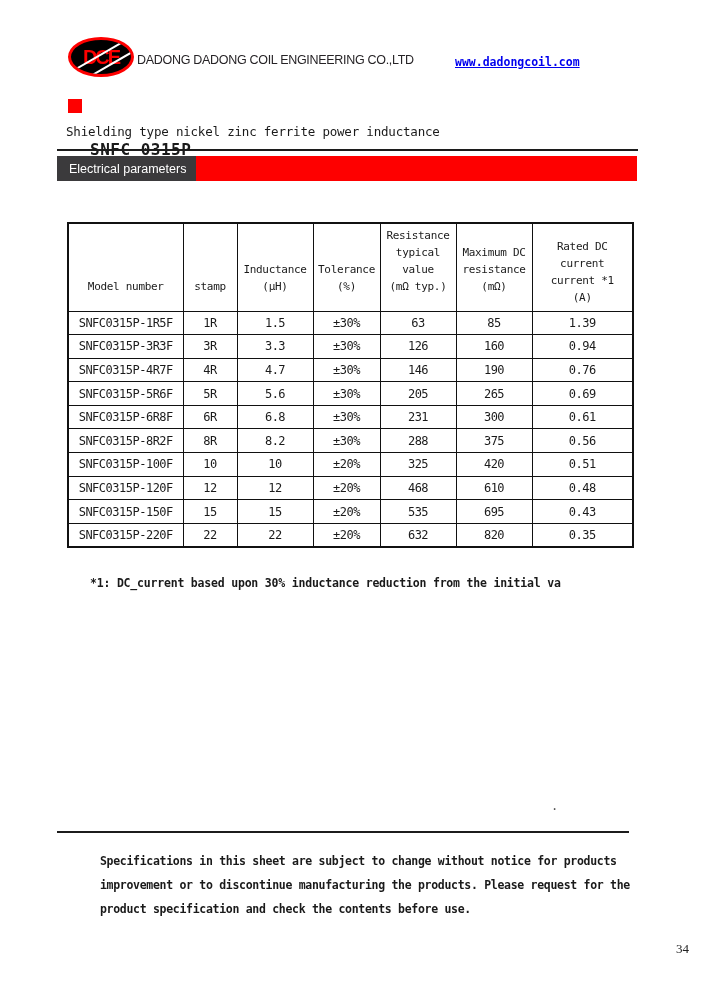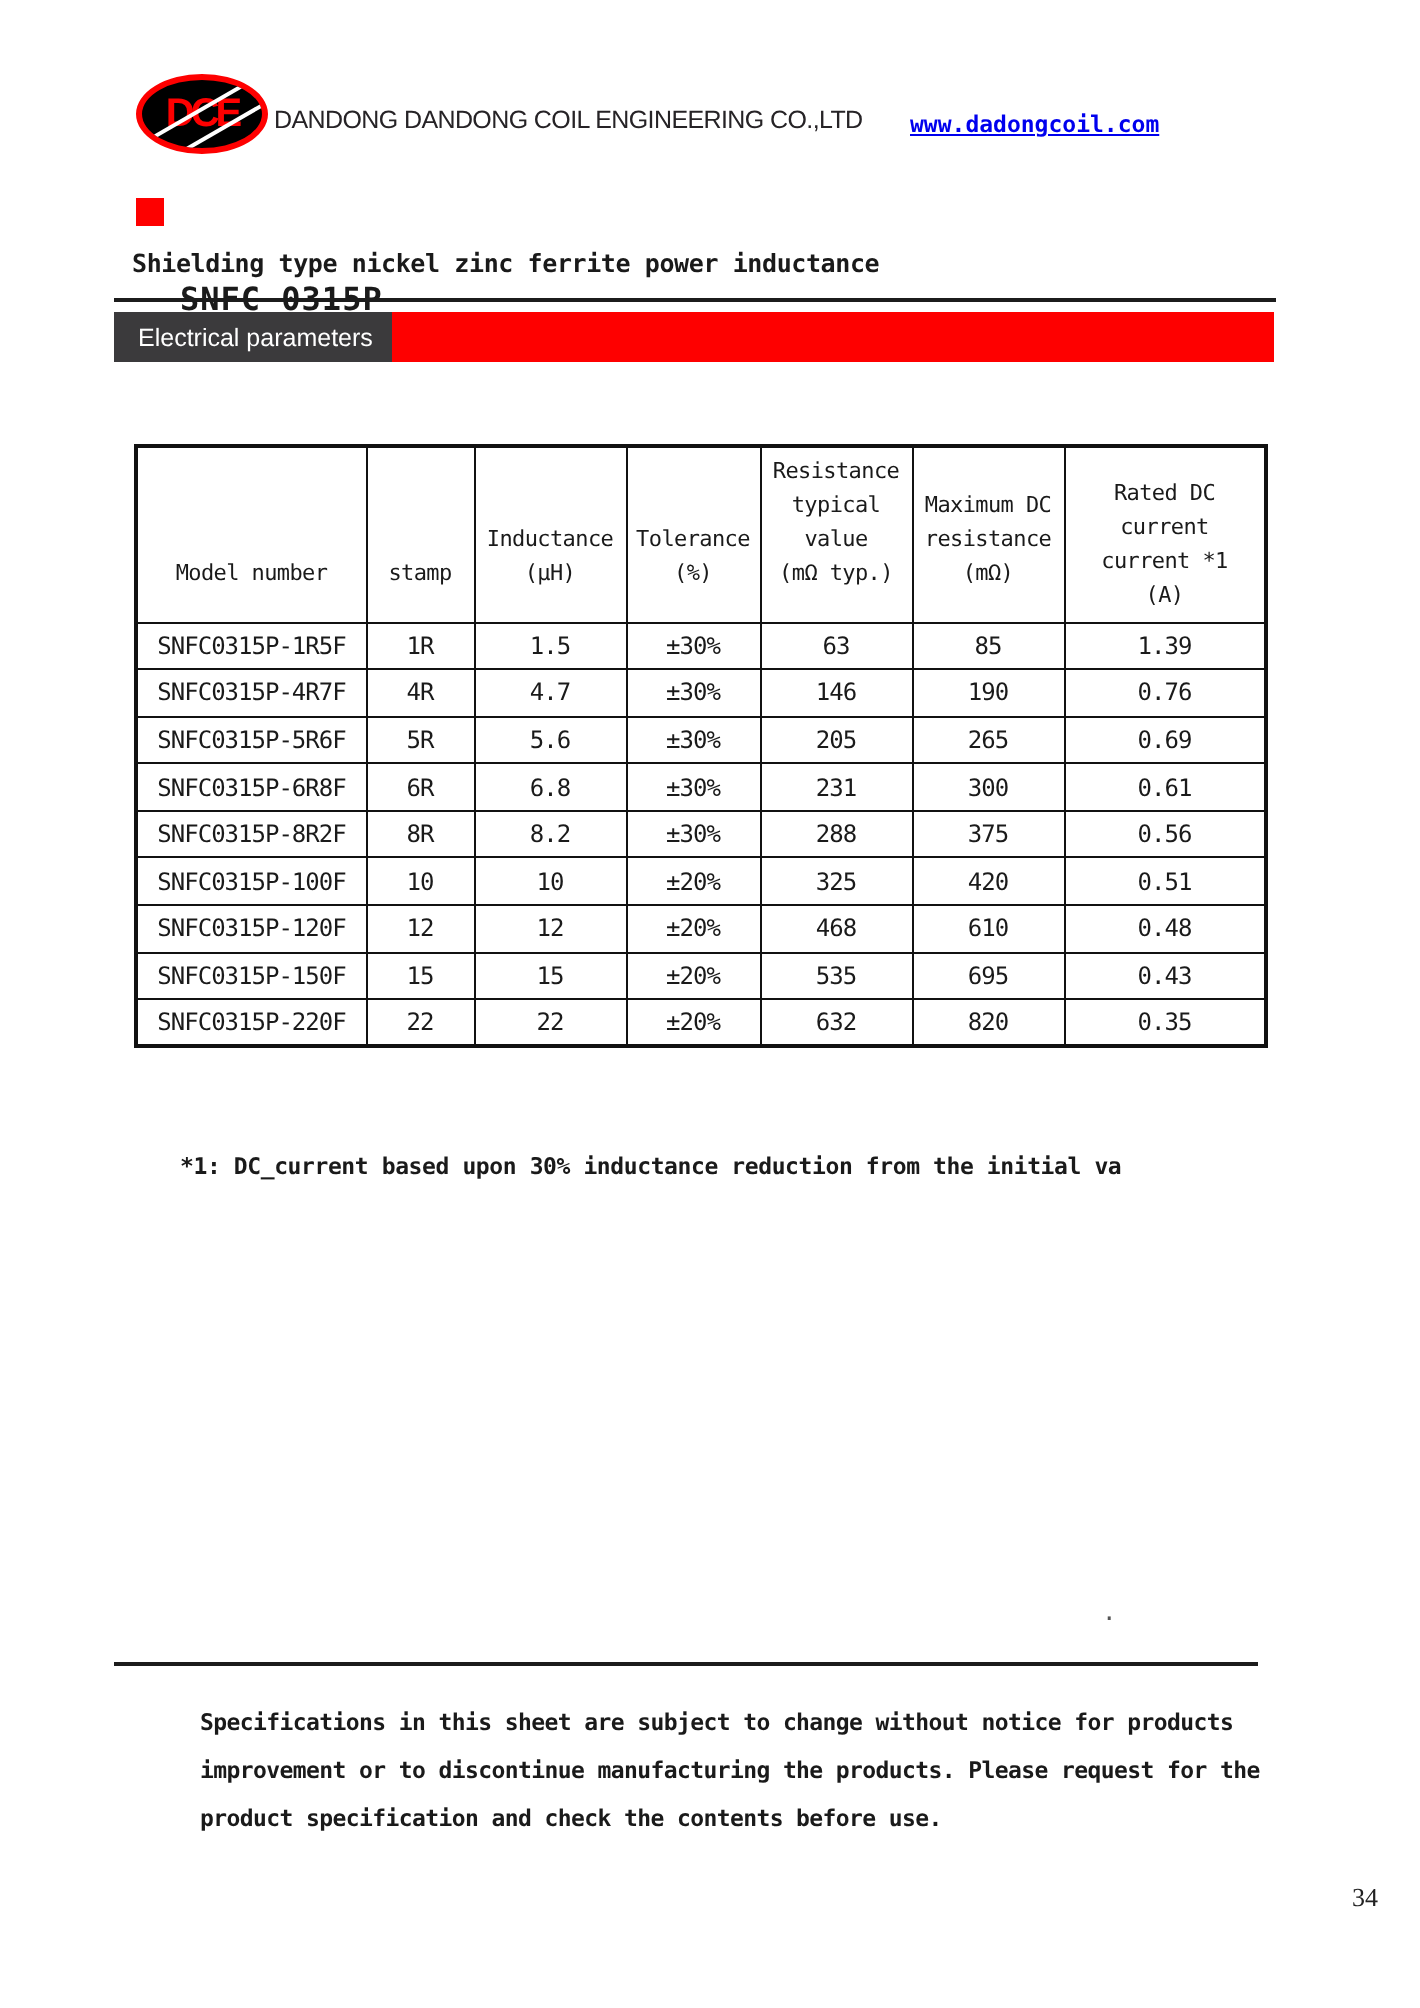--- a/index.html
+++ b/index.html
@@ -28,21 +28,21 @@
     font-size:12.5px; letter-spacing:-0.3px; color:#262326;
   }
   .website-link {
     left:455px; top:55px; font-size:11.5px; font-weight:bold;
     color:#0000ee; text-decoration:underline; cursor:pointer;
   }
 
   
   .title-bullet { left:68px; top:99px; width:14px; height:14px; background:#fe0000; }
   .product-code { left:90px; top:96px; font-size:16px; font-weight:600; letter-spacing:0.5px;margin-top:44px; }
-  .product-desc { left:66px; top:124px; font-size:12.5px; font-weight:700; letter-spacing:-0.2px;text-align:right; }
+  .product-desc { left:66px; top:124px; font-size:12.5px; font-weight:400; letter-spacing:-0.2px;text-align:right; }
 
   .title-rule { left:57px; top:149px; width:581px; height:2px; background:#1c1c1c; }
 
   
   .banner { left:57px; top:156px; width:580px; height:36px; display:flex; }
   .banner-dark {
     width:139px; height:25px; background:#3b3a3c; color:#ffffff;
     font-family:"Liberation Sans", sans-serif; font-size:12.5px;
     display:flex; align-items:center; padding-left:12px;
   }
@@ -74,21 +74,21 @@
 
 <div>
 
   <div class="abs logo">
     <div class="logo-ellipse">
       <span class="logo-text">DCE</span>
       <div class="logo-slash slash-a"></div>
       <div class="logo-slash slash-b"></div>
     </div>
   </div>
-  <div class="abs company-name">DANDONG DANDONG COIL ENGINEERING CO.,LTD</div>
+  <div class="abs company-name">DADONG DADONG COIL ENGINEERING CO.,LTD</div>
   <a class="abs website-link">www.dadongcoil.com</a>
 
   <div class="abs title-bullet"></div>
   <div class="abs product-code">SNFC 0315P</div>
   <div class="abs product-desc">Shielding type nickel zinc ferrite power inductance</div>
 
   <div class="abs title-rule"></div>
 
   <div class="abs banner">
     <div class="banner-dark">Electrical parameters</div>
@@ -144,20 +144,29 @@
           <tr>
             <td>SNFC0315P-1R5F</td>
             <td>1R</td>
             <td>1.5</td>
             <td>±30%</td>
             <td>63</td>
             <td>85</td>
             <td>1.39</td>
           </tr>
           <tr>
+            <td>SNFC0315P-3R3F</td>
+            <td>3R</td>
+            <td>3.3</td>
+            <td>±30%</td>
+            <td>126</td>
+            <td>160</td>
+            <td>0.94</td>
+          </tr>
+          <tr>
             <td>SNFC0315P-4R7F</td>
             <td>4R</td>
             <td>4.7</td>
             <td>±30%</td>
             <td>146</td>
             <td>190</td>
             <td>0.76</td>
           </tr>
           <tr>
             <td>SNFC0315P-5R6F</td>

